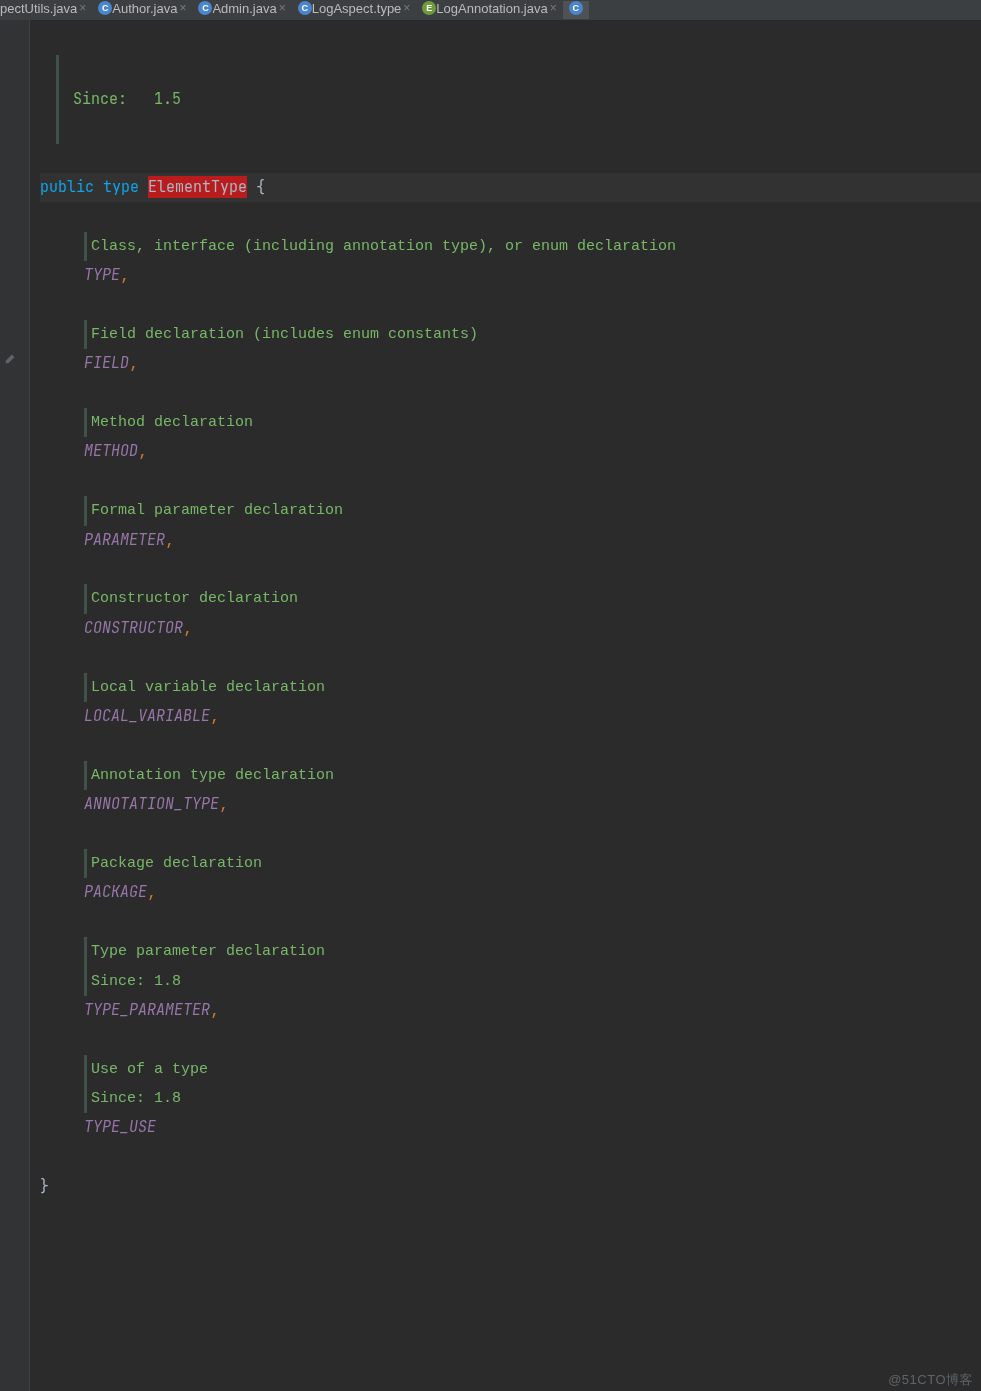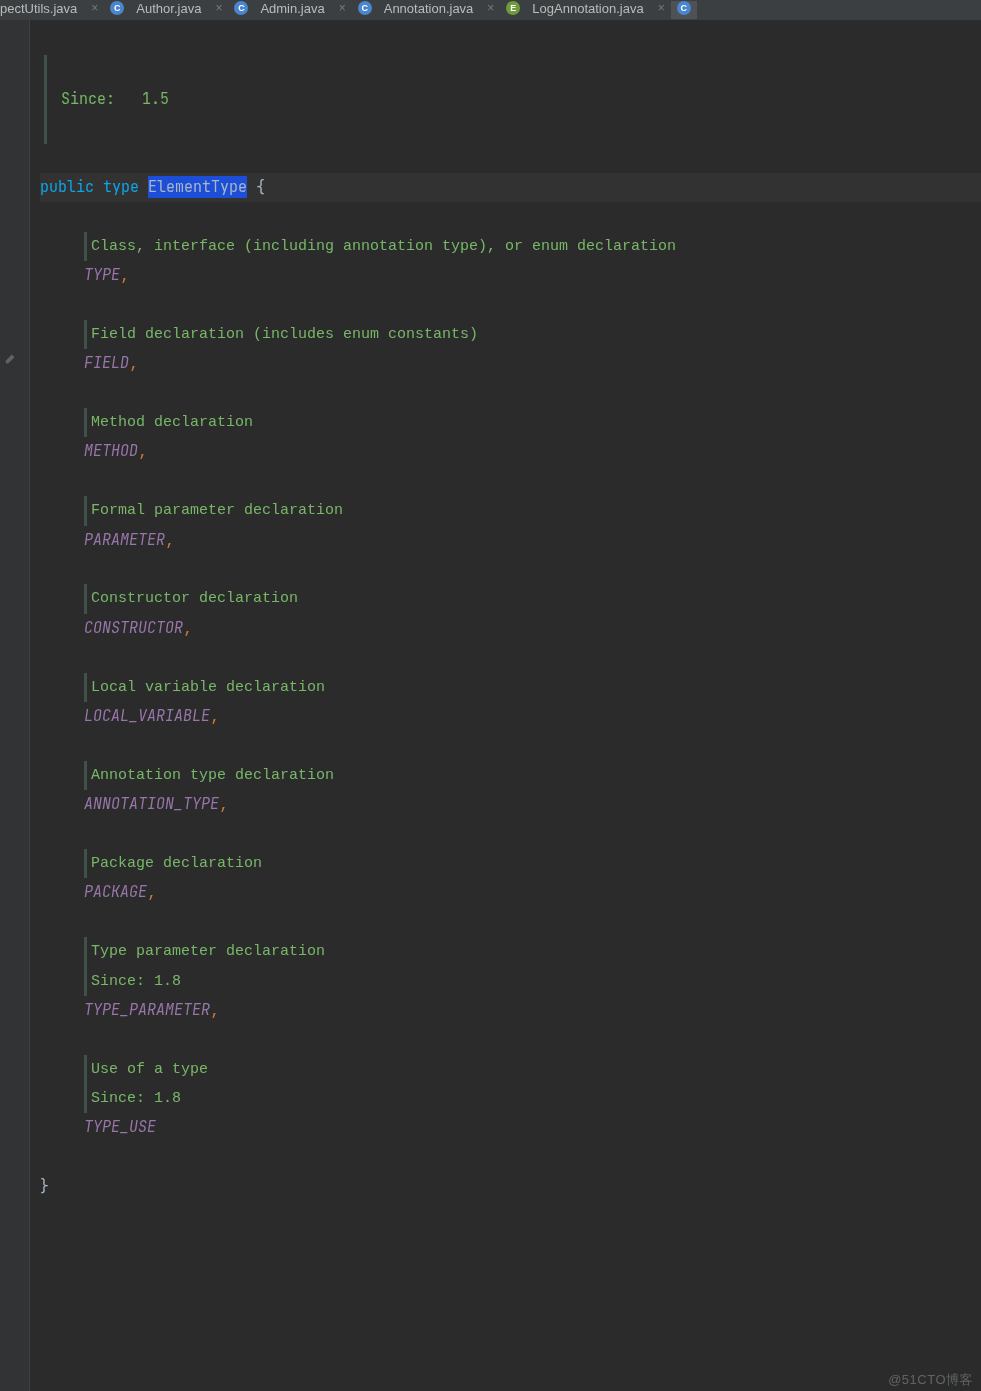--- a/index.html
+++ b/index.html
@@ -20,21 +20,21 @@
     background:#3c3f41;
     font-family:"Segoe UI",sans-serif;
     font-size:13px;
     align-items:center;
   }
   .tab {
     display:flex;
     align-items:center;
     padding:0 6px 4px 6px;
     color:#bbbbbb;
-    gap:12px;
+    gap:0;
     white-space:nowrap;
   }
   .tab.partial-left { padding-left:0; }
   .tab.active { background:#4e5254; }
   .icon-java {
     width:14px; height:14px;
     border-radius:50%;
     background:#4a86cf;
     display:inline-flex;
     align-items:center;
@@ -84,27 +84,27 @@
   .code {
     flex:1;
     padding:6px 0 0 10px;
     line-height:1.96;
     white-space:pre;
     font-size:15px;
     position:relative;
   }
   .code .line { position:relative; }
   .code .hl-line { background:#323232; }
-  .doc-outer { border-left:3px solid #40514a; padding-left:14px; margin-left:4px;}
+  .doc-outer { border-left:3px solid #40514a; padding-left:14px; margin-left:16px;}
   .doc-inner { border-left:3px solid #40514a; padding-left:4px;font-family:Liberation Mono, monospace; }
 
   .doc-text { color:#77b767; }
 
   .kw  { color:#0ea5e9; }
-  .typename-hl { background:#1d4ed8; color:#a9b7c6; padding:1px 0; }
+  .typename-hl { background:#b91c1c; color:#a9b7c6; padding:1px 0; }
   .brace { color:#a9b7c6; }
   .const { color:#9876aa; font-style:italic; }
   .comma { color:#cc7832; }
   .caret {
     display:inline-block;
     width:1px;
     height:18px;
     background:#bbbbbb;
     vertical-align:middle;
     margin-right:-1px;
@@ -137,21 +137,21 @@
     <span>Author.java</span>
     <span class="close">×</span>
   </div>
   <div class="tab">
     <span class="icon-java">C</span>
     <span>Admin.java</span>
     <span class="close">×</span>
   </div>
   <div class="tab">
     <span class="icon-java">C</span>
-    <span>Annotation.java</span>
+    <span>LogAspect.type</span>
     <span class="close">×</span>
   </div>
   <div class="tab">
     <span class="icon-enum">E</span>
     <span>LogAnnotation.java</span>
     <span class="close">×</span>
   </div>
   <div class="tab active">
     <span class="icon-java">C</span>
   </div>

